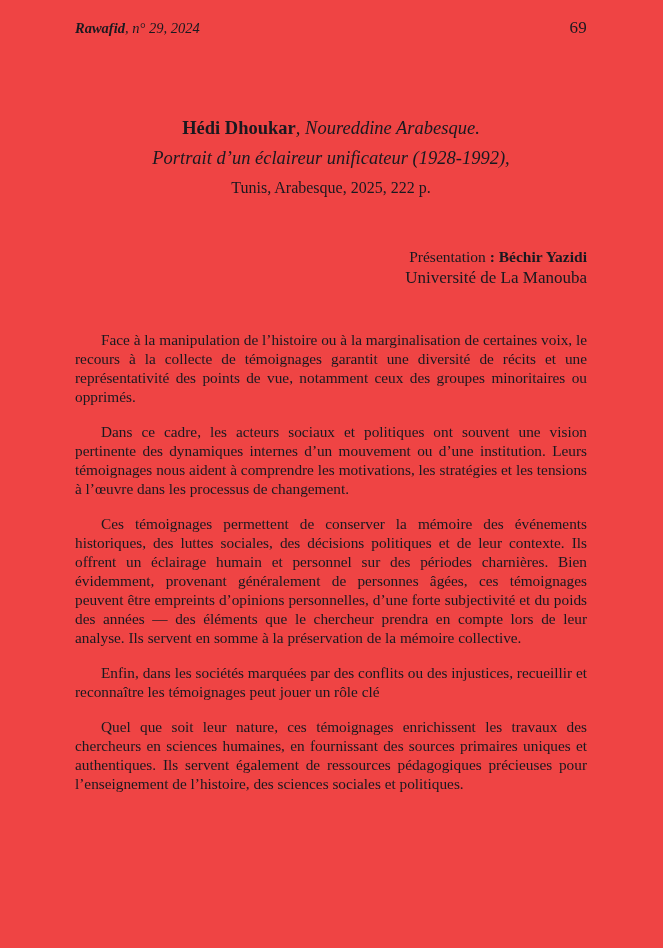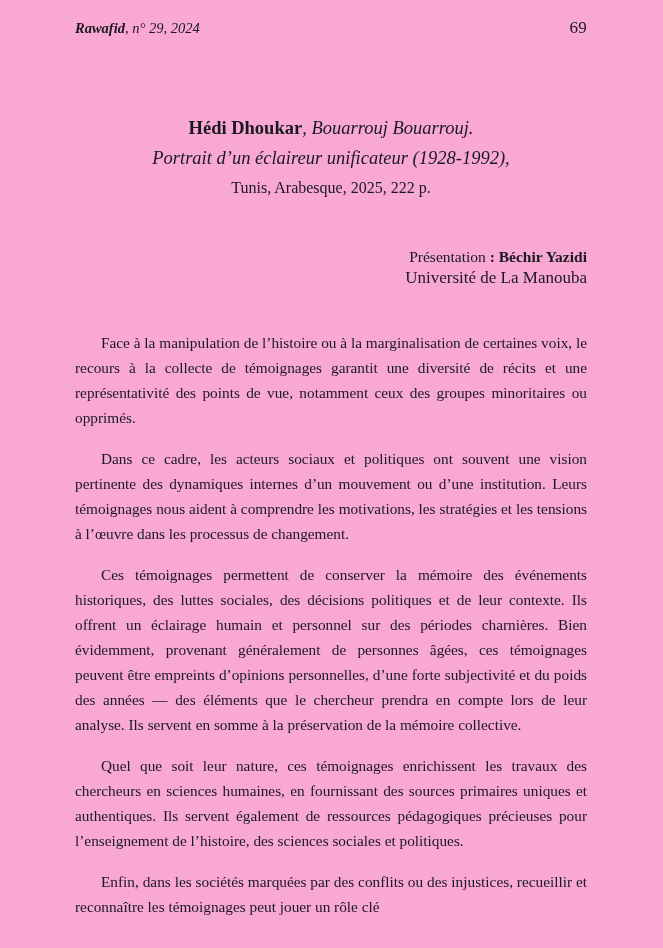--- a/index.html
+++ b/index.html
@@ -5,21 +5,21 @@
   html, body {
     margin: 0;
     padding: 0;
     background: #ffffff;
   }
 
   .page {
     position: relative;
     width: 663px;
     height: 948px;
-    background: #f9a8d4;
+    background: #ef4444;
     overflow: hidden;
     font-family: "Liberation Serif", "DejaVu Serif", serif;
     color: #19191f;
     -webkit-font-smoothing: antialiased;
   }
 
   
   .running-head {
     position: absolute;
     top: 18px;
@@ -112,21 +112,21 @@
     white-space: nowrap;
   }
 
   
   .body-text {
     position: absolute;
     top: 330px;
     left: 75px;
     width: 512px;
     font-size: 15.3px;
-    line-height: 25px;
+    line-height: 19px;
     text-align: justify;
     text-justify: inter-word;
     hyphens: none;
   }
 
   .body-text p {
     margin: 0 0 0 0;
     text-indent: 26px;
   }
 
@@ -142,31 +142,31 @@
 <body>
 
 <div class="page">
 
   <div class="running-head">
     <div class="running-head-left"><span class="journal">Rawafid</span><span>, n° 29, 2024</span></div>
     <div class="running-head-page">69</div>
   </div>
 
   <div class="title-block">
-    <div class="title-line title-line-1"><span class="author-name">Hédi Dhoukar</span><span class="work-title">, Bouarrouj Bouarrouj.</span></div>
+    <div class="title-line title-line-1"><span class="author-name">Hédi Dhoukar</span><span class="work-title">, Noureddine Arabesque.</span></div>
     <div class="title-line title-line-2">Portrait d’un éclaireur unificateur (1928-1992),</div>
     <div class="title-line title-line-3">Tunis, Arabesque, 2025, 222 p.</div>
   </div>
 
   <div class="byline">
     <div class="byline-presenter"><span class="label">Présentation </span><span class="person">: Béchir Yazidi</span></div>
     <div class="byline-affiliation">Université de La Manouba</div>
   </div>
 
   <div class="body-text">
     <p>Face à la manipulation de l’histoire ou à la marginalisation de certaines voix, le recours à la collecte de témoignages garantit une diversité de récits et une représentativité des points de vue, notamment ceux des groupes minoritaires ou opprimés.</p>
     <p>Dans ce cadre, les acteurs sociaux et politiques ont souvent une vision pertinente des dynamiques internes d’un mouvement ou d’une institution. Leurs témoignages nous aident à comprendre les motivations, les stratégies et les tensions à l’œuvre dans les processus de changement.</p>
     <p>Ces témoignages permettent de conserver la mémoire des événements historiques, des luttes sociales, des décisions politiques et de leur contexte. Ils offrent un éclairage humain et personnel sur des périodes charnières. Bien évidemment, provenant généralement de personnes âgées, ces témoignages peuvent être empreints d’opinions personnelles, d’une forte subjectivité et du poids des années — des éléments que le chercheur prendra en compte lors de leur analyse. Ils servent en somme à la préservation de la mémoire collective.</p>
+    <p>Enfin, dans les sociétés marquées par des conflits ou des injustices, recueillir et reconnaître les témoignages peut jouer un rôle clé</p>
     <p>Quel que soit leur nature, ces témoignages enrichissent les travaux des chercheurs en sciences humaines, en fournissant des sources primaires uniques et authentiques. Ils servent également de ressources pédagogiques précieuses pour l’enseignement de l’histoire, des sciences sociales et politiques.</p>
-    <p>Enfin, dans les sociétés marquées par des conflits ou des injustices, recueillir et reconnaître les témoignages peut jouer un rôle clé</p>
   </div>
 
 </div>
 
 </body></html>

